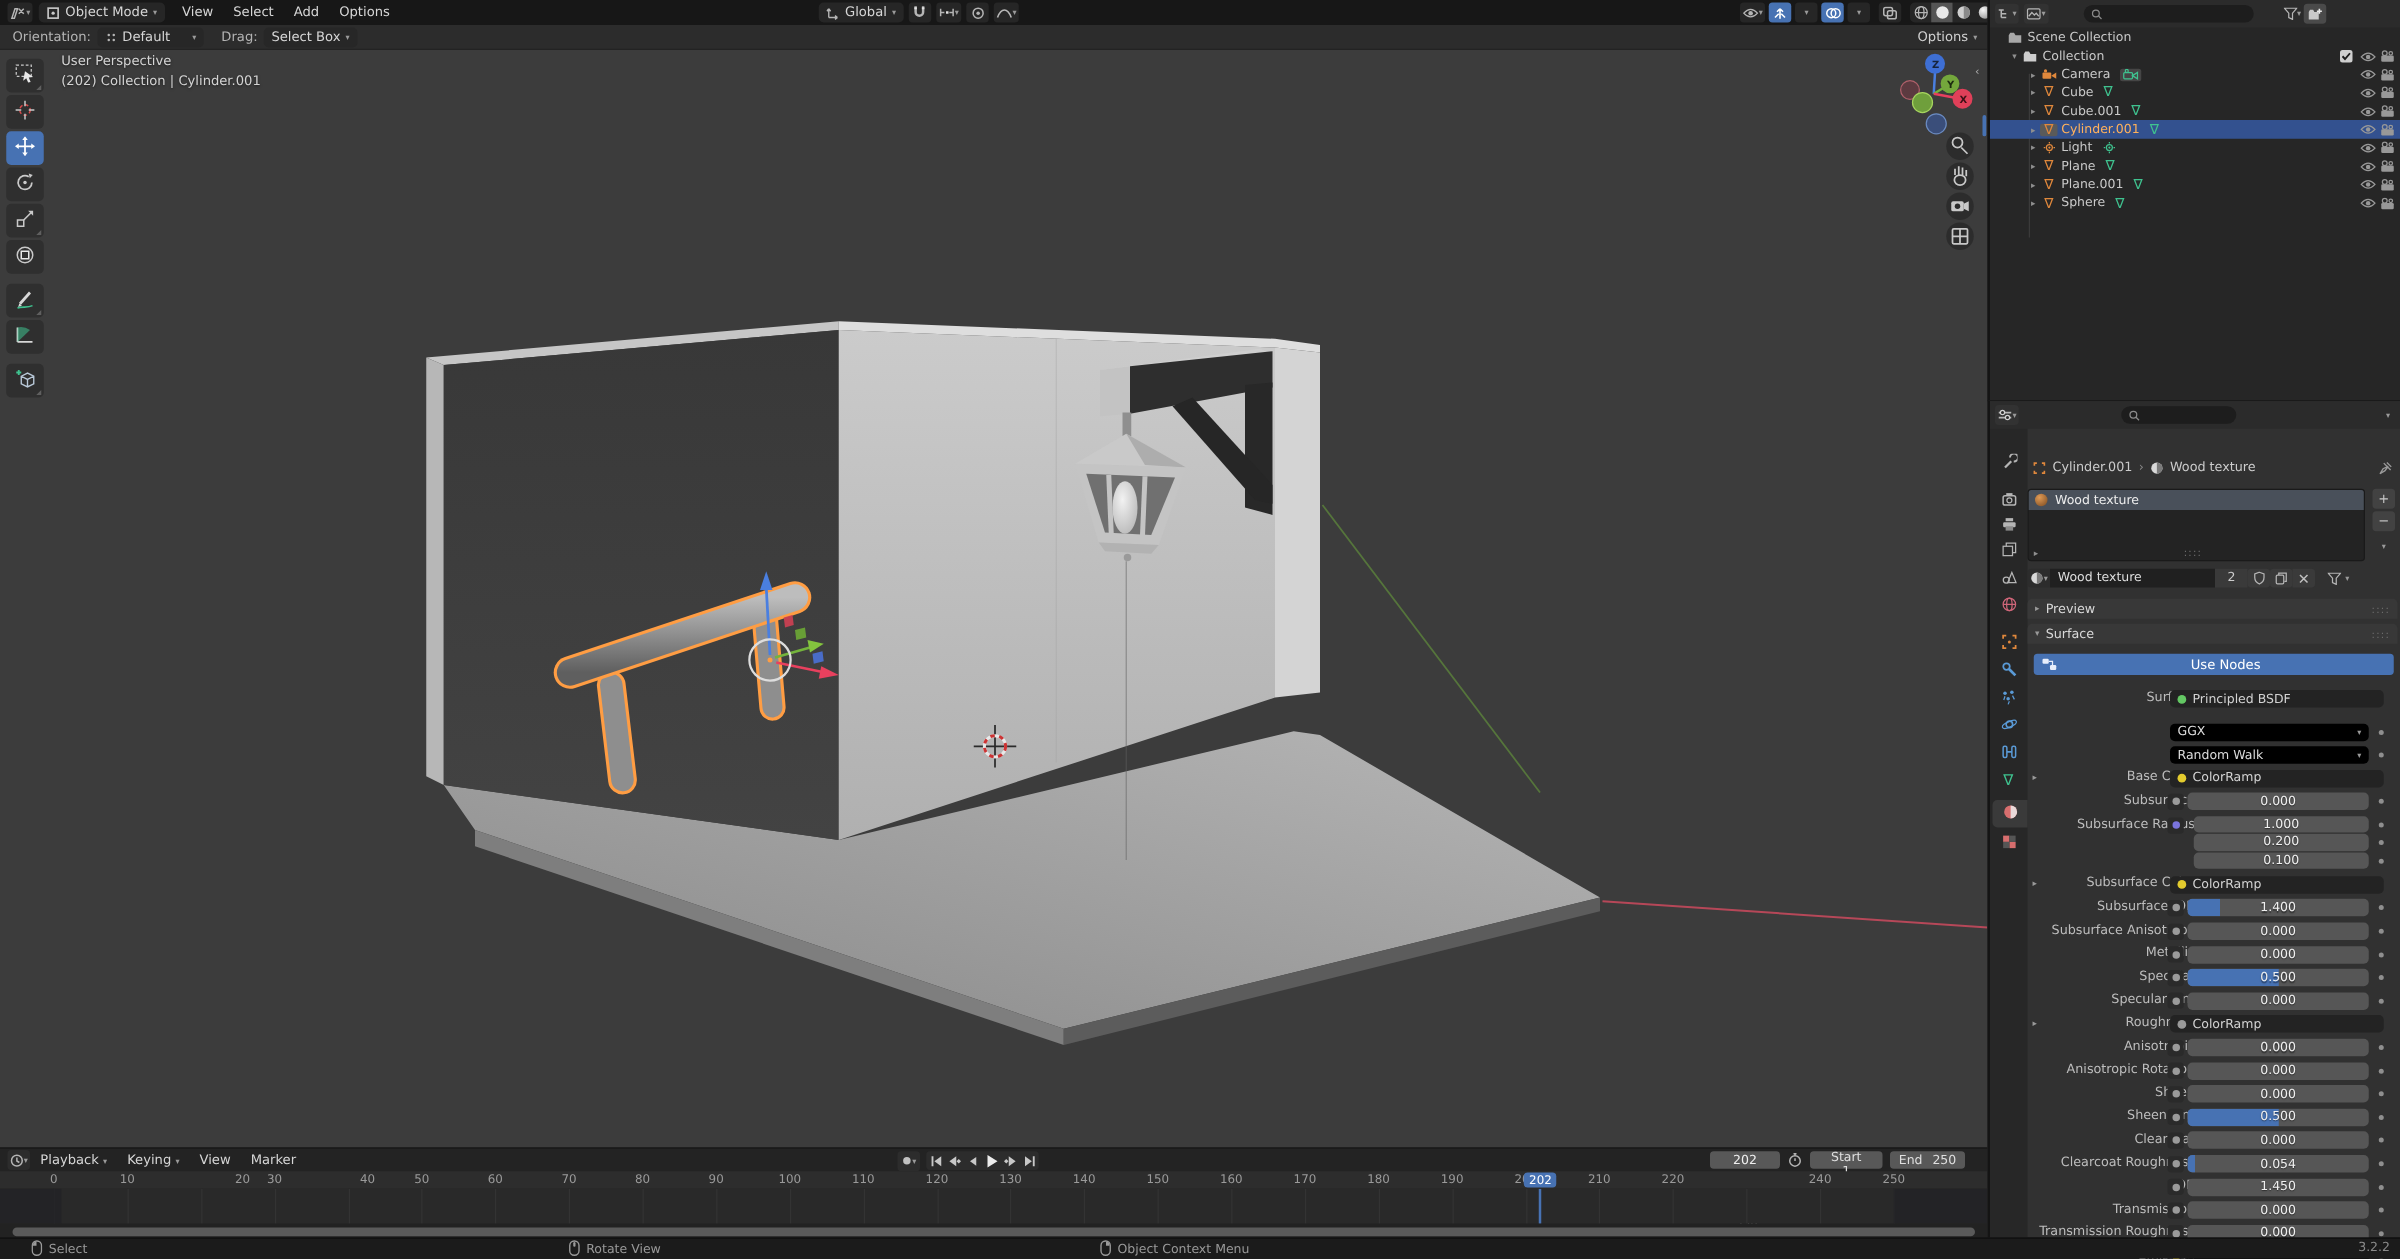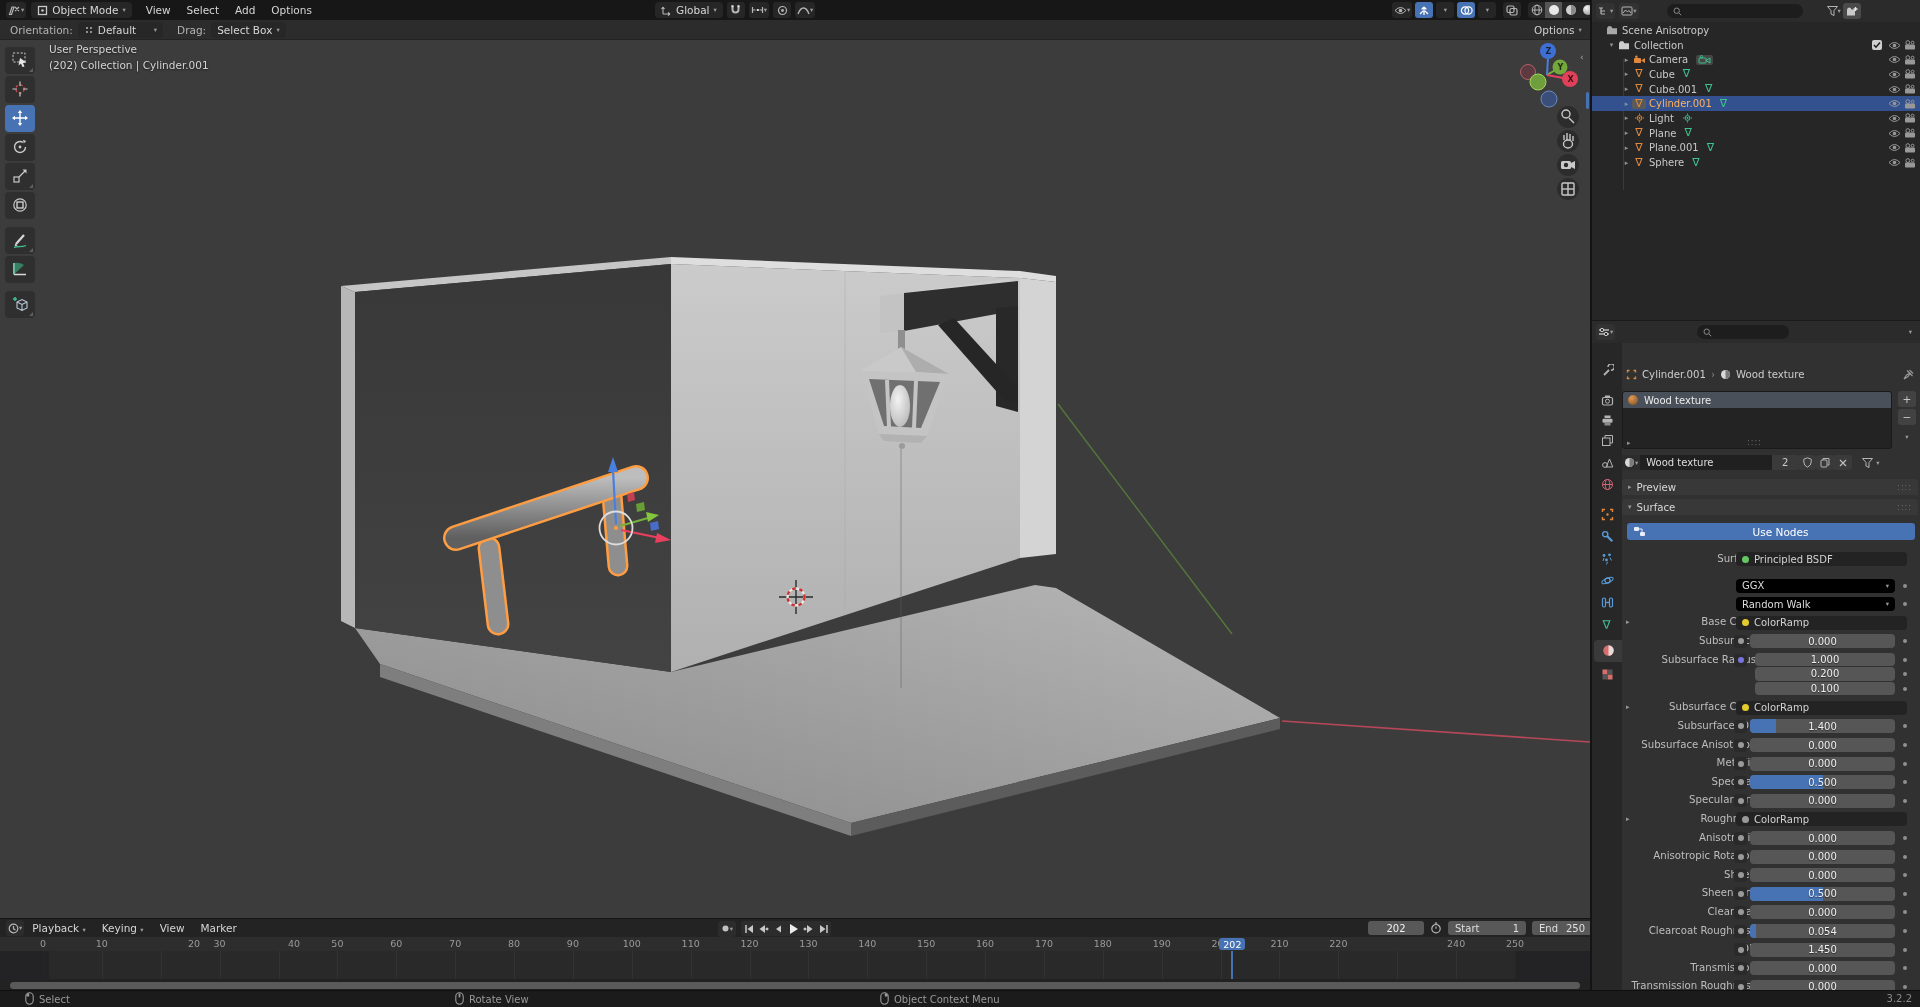--- a/index.html
+++ b/index.html
@@ -497,21 +497,21 @@
               </svg>
             </span>
         </span>
       </span>
       <span class="abs" style="left:1368px; top:2px; display:flex; align-items:center; gap:6px;">
         <span class="numfield" style="width:56px;">202</span>
         <svg width="12" height="12" viewBox="0 0 12 12">
             <circle cx="6" cy="6.7" r="4.2" stroke="#b5b5b5" fill="none" stroke-width="1.2"></circle>
             <path d="M6 4.5 v2.2 M4.8 1 h2.4 M6 1 v1.4" stroke="#b5b5b5" fill="none" stroke-width="1.2"></path>
           </svg>
-        <span class="rangefield" style="width:78px;">
+        <span class="rangefield" style="width:58px;flex-direction:column;">
           <span>Start</span>
           <span>1</span>
         </span>
         <span class="rangefield" style="width:60px;">
           <span>End</span>
           <span>250</span>
         </span>
       </span>
     </div>
     <div id="tl-ruler">
@@ -639,21 +639,21 @@
     </div>
     <div id="outliner-rows">
         <div class="guideline"></div>
         <div class="orow">
           <span style="width:13px; flex:none;"></span>
           <span style="display:inline-flex;width:14px;justify-content:center;">
             <svg width="12" height="10" viewBox="0 0 12 10">
               <path d="M1 3.2 h10 v6 h-10z M1 3.2 l1.2-2 h3 l1.2 2" fill="#a8a8a8"></path>
             </svg>
           </span>
-          <span class="oname">Scene Anisotropy</span>
+          <span class="oname">Scene Collection</span>
         </div>
         <div class="orow">
           <span style="width:14px; flex:none;"></span>
           <span class="oexp">▾</span>
           <span style="display:inline-flex;width:14px;justify-content:center;">
             <svg width="12" height="10" viewBox="0 0 12 10">
               <path d="M1 3.2 h10 v6 h-10z M1 3.2 l1.2-2 h3 l1.2 2" fill="#cdcdcd"></path>
             </svg>
           </span>
           <span class="oname">Collection</span>

